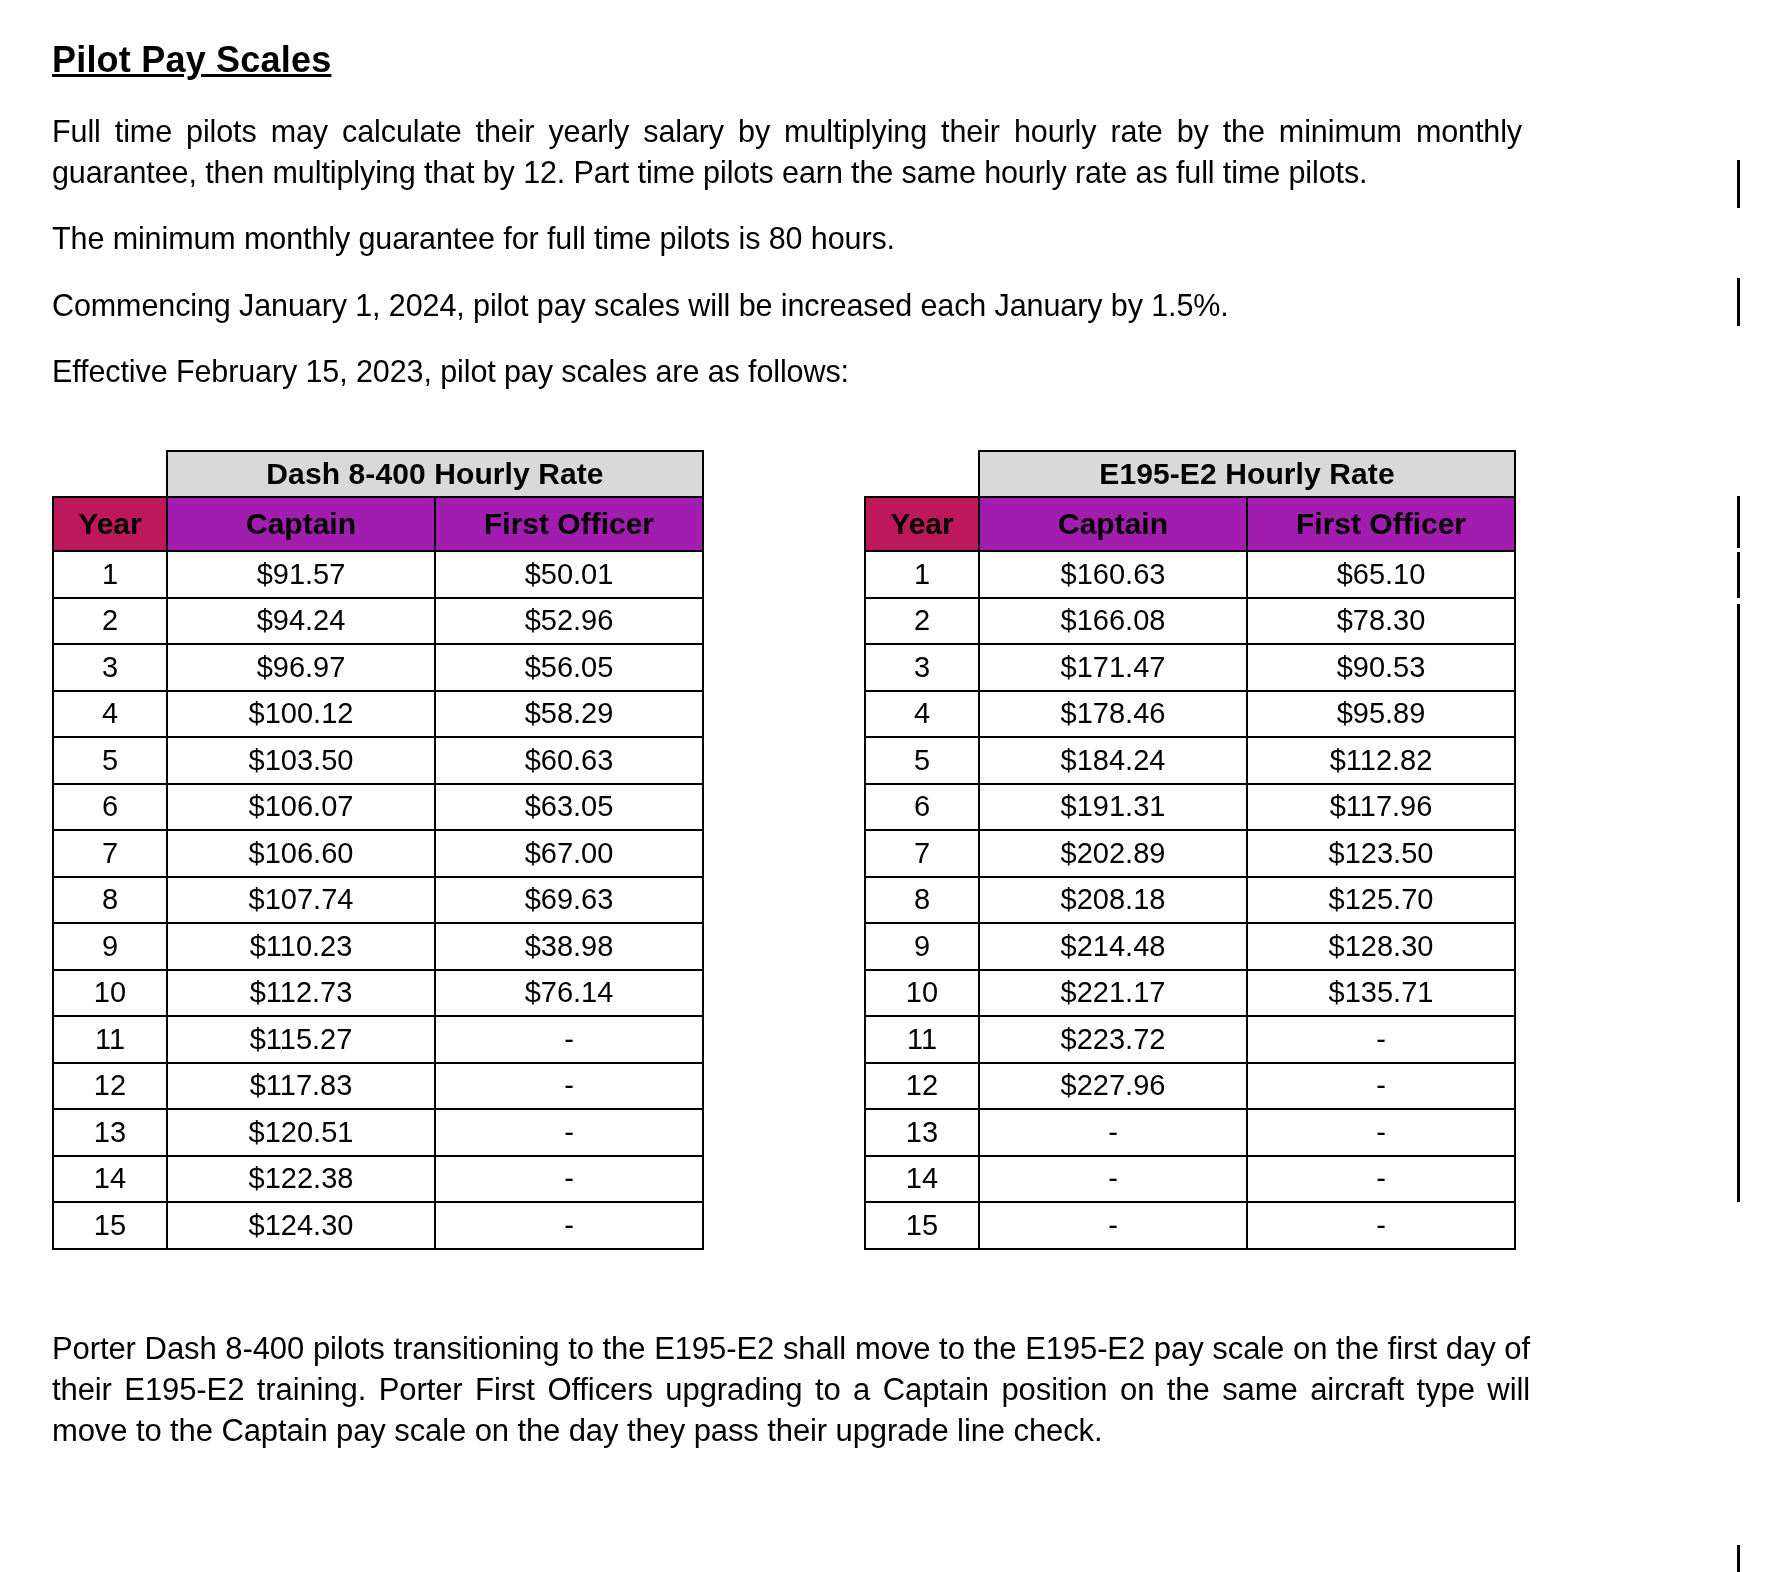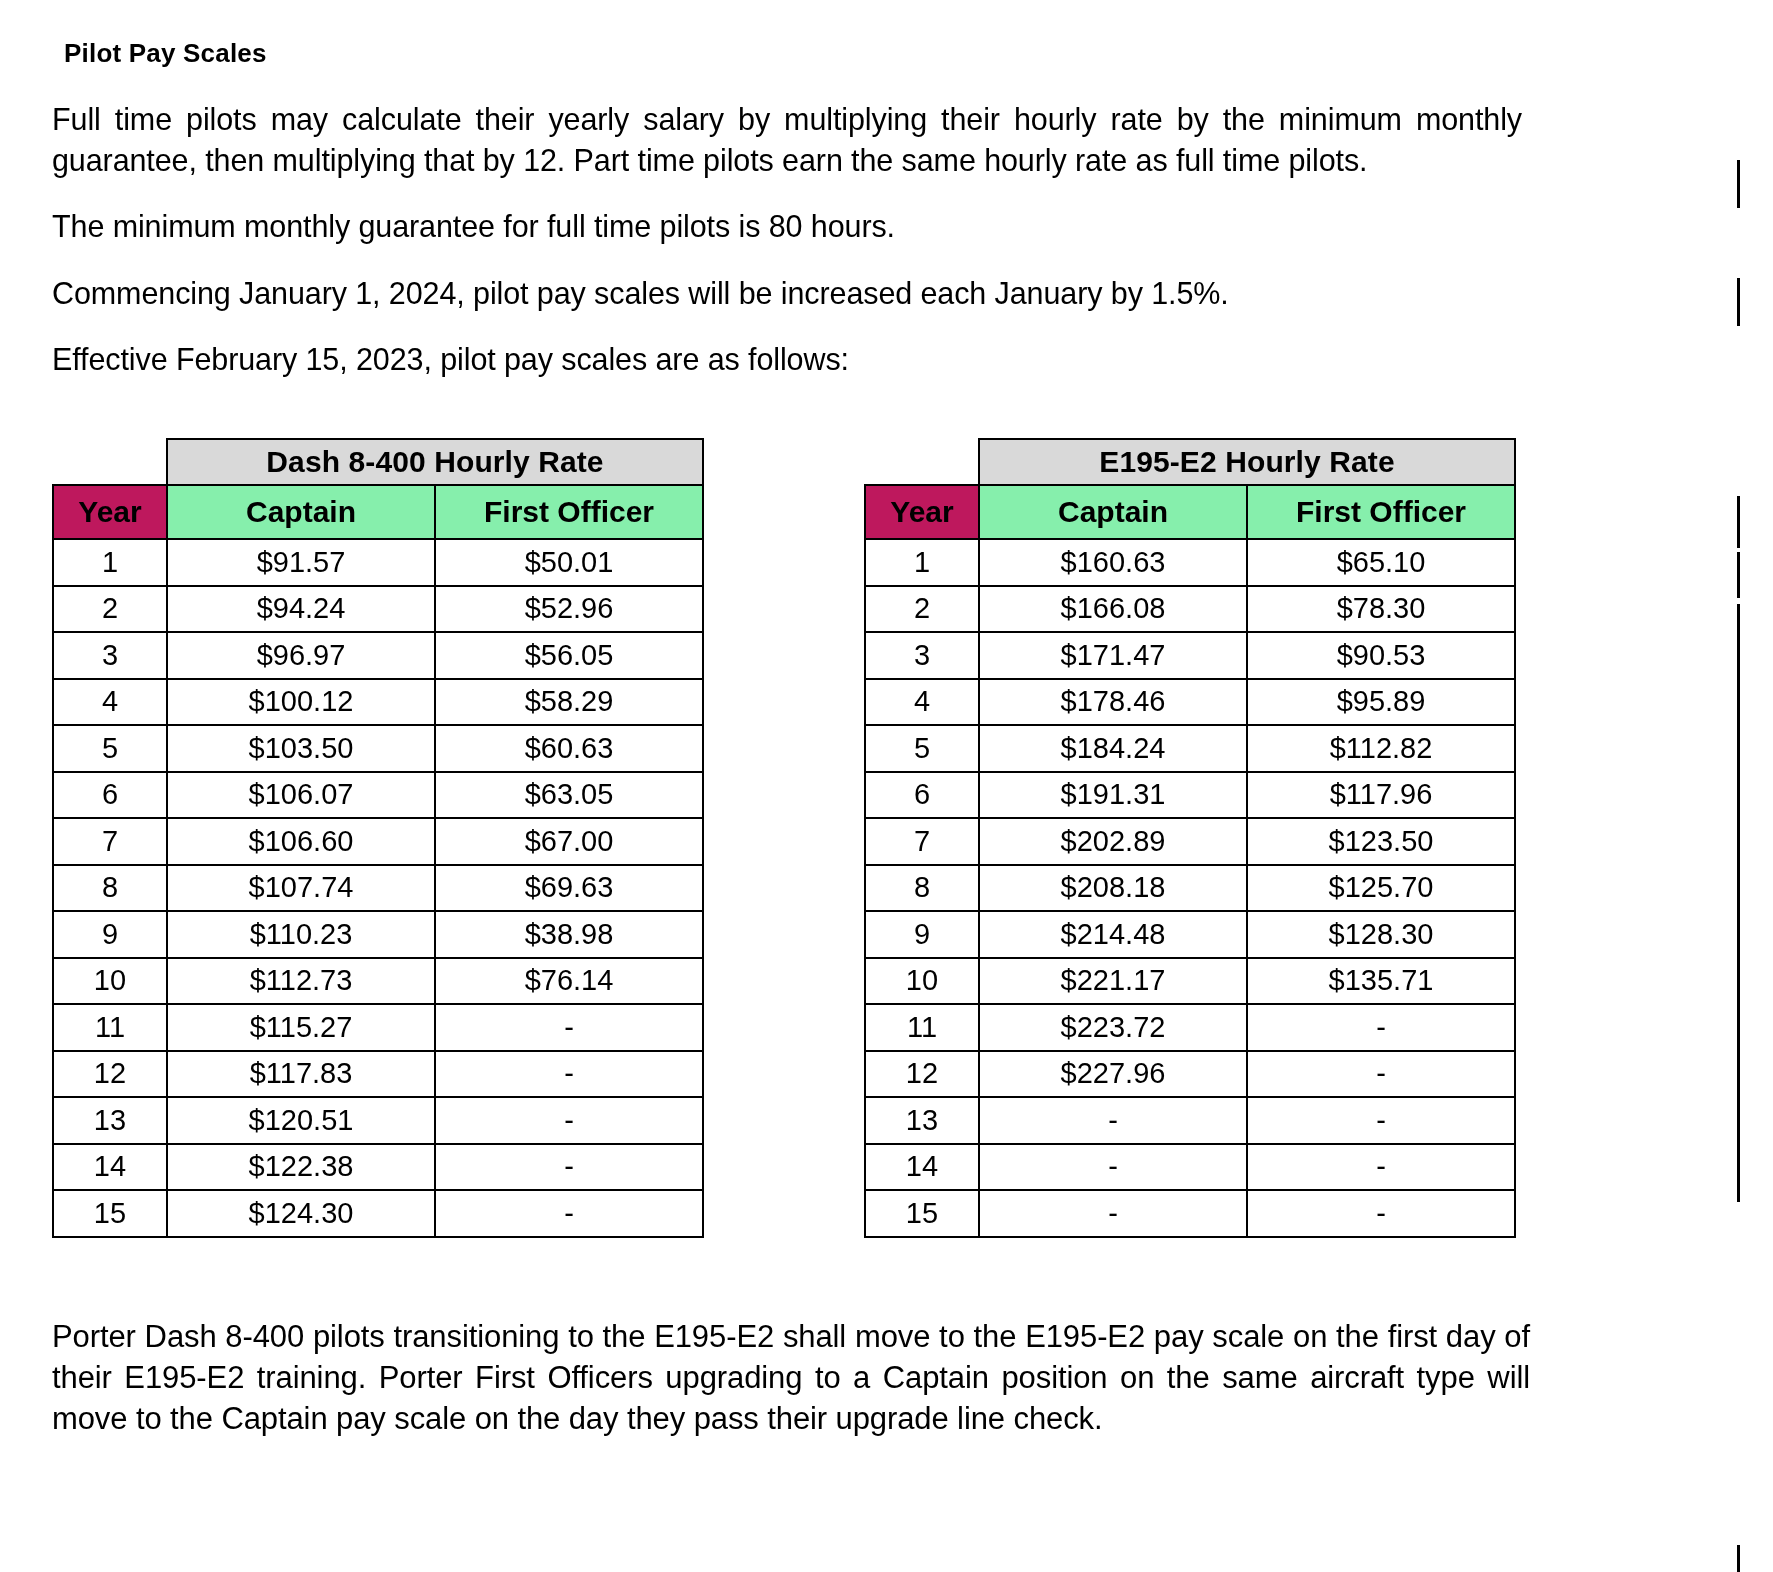--- a/index.html
+++ b/index.html
@@ -18,25 +18,26 @@
   .page {
     position: relative;
     width: 1773px;
     height: 1572px;
     box-sizing: border-box;
     padding: 38px 52px 0 52px;
   }
 
   
   .doc-title {
-    font-size: 26px;
+    font-size: 36px;
     font-weight: bold;
     letter-spacing: 0.2px;
-    margin: 0 0 30px 12px;
+    margin: 0 0 30px 0;
     line-height: 1.2;
+    text-decoration: underline;
   }
   .para {
     font-size: 30.5px;
     line-height: 1.33;
     margin: 0 0 26px 0;
     text-align: justify;
     text-justify: inter-word;
     max-width: 1470px;
     letter-spacing: -0.1px;
   }
@@ -87,21 +88,21 @@
     letter-spacing: 0.1px;
   }
   
   tr.colhead td {
     font-weight: bold;
     font-size: 30px;
     height: 54px;
   }
   tr.colhead td.year-h { background: #be185d; }
   tr.colhead td.cap-h,
-  tr.colhead td.fo-h   { background: #86efac; text-align: center; }
+  tr.colhead td.fo-h   { background: #a21caf; text-align: center; }
 
   tr.datarow td { height: 46.5px; font-size: 29px; }
 
   
   .footer-para {
     margin-top: 78px;
     font-size: 31px;
     line-height: 1.33;
     text-align: justify;
     text-justify: inter-word;

